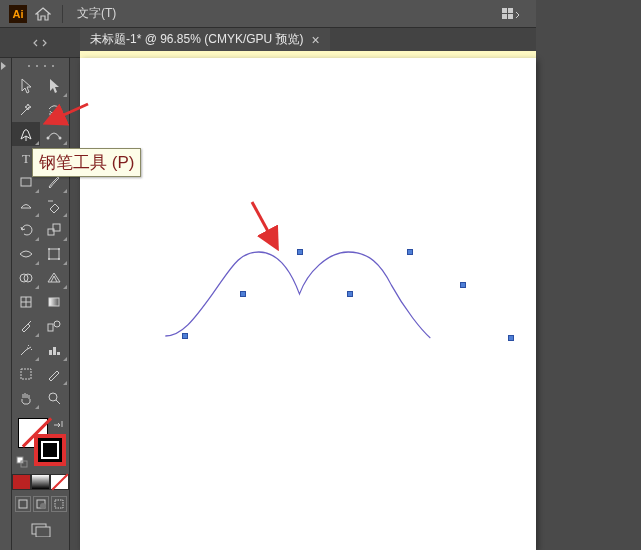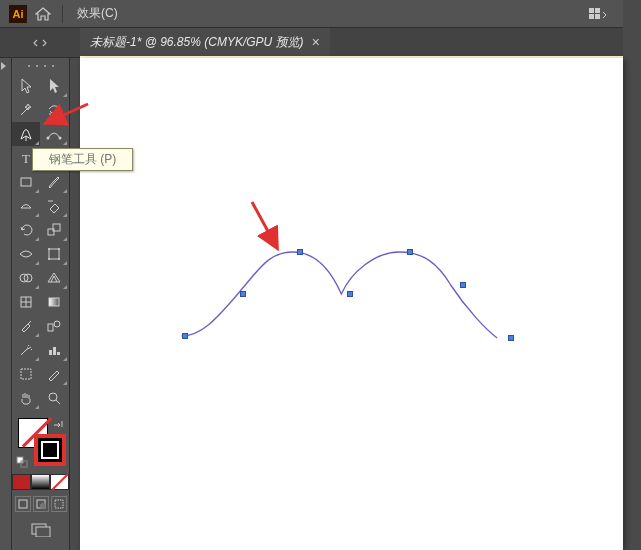--- a/index.html
+++ b/index.html
@@ -1,27 +1,27 @@
 <!DOCTYPE html>
 <html><head>
 <meta charset="utf-8">
 <style>
   * { box-sizing: border-box; margin: 0; padding: 0; user-select: none; }
   html, body { width: 641px; height: 550px; overflow: hidden; font-family: "Microsoft YaHei", Arial, sans-serif; font-size: 12px; color: #d8d8d8; background: #4a4a4a; }
-  .app { width: 623px; height: 550px; background: #4a4a4a; position: relative; }
+  .app { width: 536px; height: 550px; background: #4a4a4a; position: relative; }
   
   .menubar { height: 28px; background: #535353; display: flex; align-items: center; padding-left: 8px; border-bottom: 1px solid #2e2e2e; }
   .logo { width: 20px; height: 20px; display: flex; align-items: center; justify-content: center; margin-right: 6px; }
   .home-icon { width: 18px; height: 18px; display: flex; align-items: center; justify-content: center; margin-right: 10px; color: #ccc; }
   .menu-sep { width:1px; height:18px; background:#3a3a3a; margin-right:8px;}
   .menu-item { padding: 0 6px; height: 28px; display: flex; align-items: center; color: #d8d8d8; cursor: default; }
   .menu-spacer { flex: 1; }
   .panel-icon { width: 22px; height: 22px; margin-right: 14px; display:flex; align-items:center; justify-content:center; }
   
-  .tabbar { position:absolute; left:80px; top:28px; right:0; height: 30px; background: #434343; display: flex; align-items: stretch; border-bottom:2px solid #fef9c3;font-style:italic; }
+  .tabbar { position:absolute; left:80px; top:28px; right:0; height: 30px; background: #434343; display: flex; align-items: stretch; border-bottom:7px solid #fef9c3; }
   .doc-nub { position:absolute; left:0; top:28px; width:80px; height:30px; background:#434343; border-bottom:1px solid #2e2e2e; display:flex; align-items:center; justify-content:center; }
   .tab { display: flex; align-items: center; padding: 0 10px; background: #4a4a4a; color: #e6e6e6; font-size: 12px; gap: 8px; }
   .tab .close { font-size: 14px; color:#ccc; }
   
   .leftstrip { position:absolute; left:0; top:58px; width:12px; bottom:0; background:#535353; border-right:1px solid #2e2e2e; }
   .leftstrip .tri { position:absolute; left:1px; top:4px; width:0;height:0;border-top:4px solid transparent;border-bottom:4px solid transparent;border-left:5px solid #bbb;}
   
   .toolbox { position:absolute; left:12px; top:58px; width:58px; bottom:0; background:#535353; border-right:1px solid #2e2e2e; padding-top:4px; }
   .tool-grip { height:8px; display:flex; justify-content:center; align-items:center; gap:6px; margin-bottom:4px;}
   .tool-grip span{ display:block; width:2px; height:2px; background:#999;}
@@ -51,40 +51,40 @@
   .canvas-area { position:absolute; left:70px; top:58px; right:0; bottom:0; background:#4a4a4a; }
   .artboard { position:absolute; left:10px; top:0; right:0; bottom:0; background:#ffffff; box-shadow: 2px 2px 6px rgba(0,0,0,.4); }
   .watermark { position:absolute; right:28px; top:176px; font-size:30px; font-weight:700; color:rgba(120,120,120,.12); letter-spacing:2px; text-align:right; line-height:1.05;}
   .watermark .sub{ font-size:12px; letter-spacing:4px; font-weight:600; color:rgba(120,120,120,.12); display:block; text-align:right;}
   
   .path-svg{ position:absolute; left:0; top:0; width:100%; height:100%; }
   .anchor{ position:absolute; width:6px; height:6px; background:#4f7fd6; border:1px solid #2b4fa3; transform:translate(-3px,-3px);}
   
   .red-arrow{ position:absolute; }
   
-  .tooltip{ position:absolute; background:#fdfde8; color:#737373; border:1px solid #8a8a66; padding:2px 16px; font-size:12px; box-shadow:1px 1px 2px rgba(0,0,0,.3); white-space:nowrap;}
+  .tooltip{ position:absolute; background:#fdfde8; color:#7f1d1d; border:1px solid #8a8a66; padding:2px 6px; font-size:17px; box-shadow:1px 1px 2px rgba(0,0,0,.3); white-space:nowrap;}
 </style>
 </head>
 <body>
 <div class="app">
 
   <div class="menubar">
     <div class="logo">
       <svg width="18" height="18" viewBox="0 0 18 18">
           <rect width="18" height="18" fill="#2b1300"></rect>
           <text x="9" y="13" text-anchor="middle" font-size="11" font-weight="700" fill="#ff9a00">Ai</text>
         </svg>
     </div>
     <div class="home-icon">
       <svg width="16" height="14" viewBox="0 0 16 14">
           <path d="M8 1 L15 7 H13 V13 H10 V9 H6 V13 H3 V7 H1 Z" fill="none" stroke="#ccc" stroke-width="1.2"></path>
         </svg>
     </div>
     <div class="menu-sep"></div>
-    <div class="menu-item">效果(C)</div>
+    <div class="menu-item">文字(T)</div>
     <div class="menu-spacer"></div>
     <div class="panel-icon">
       <svg width="18" height="12" viewBox="0 0 18 12">
           <rect x="0" y="0" width="5" height="5" fill="#ccc"></rect>
           <rect x="6" y="0" width="5" height="5" fill="#ccc"></rect>
           <rect x="0" y="6" width="5" height="5" fill="#ccc"></rect>
           <rect x="6" y="6" width="5" height="5" fill="#ccc"></rect>
           <path d="M14 4 l3 3 l-3 3" fill="none" stroke="#ccc" stroke-width="1"></path>
         </svg>
     </div>

